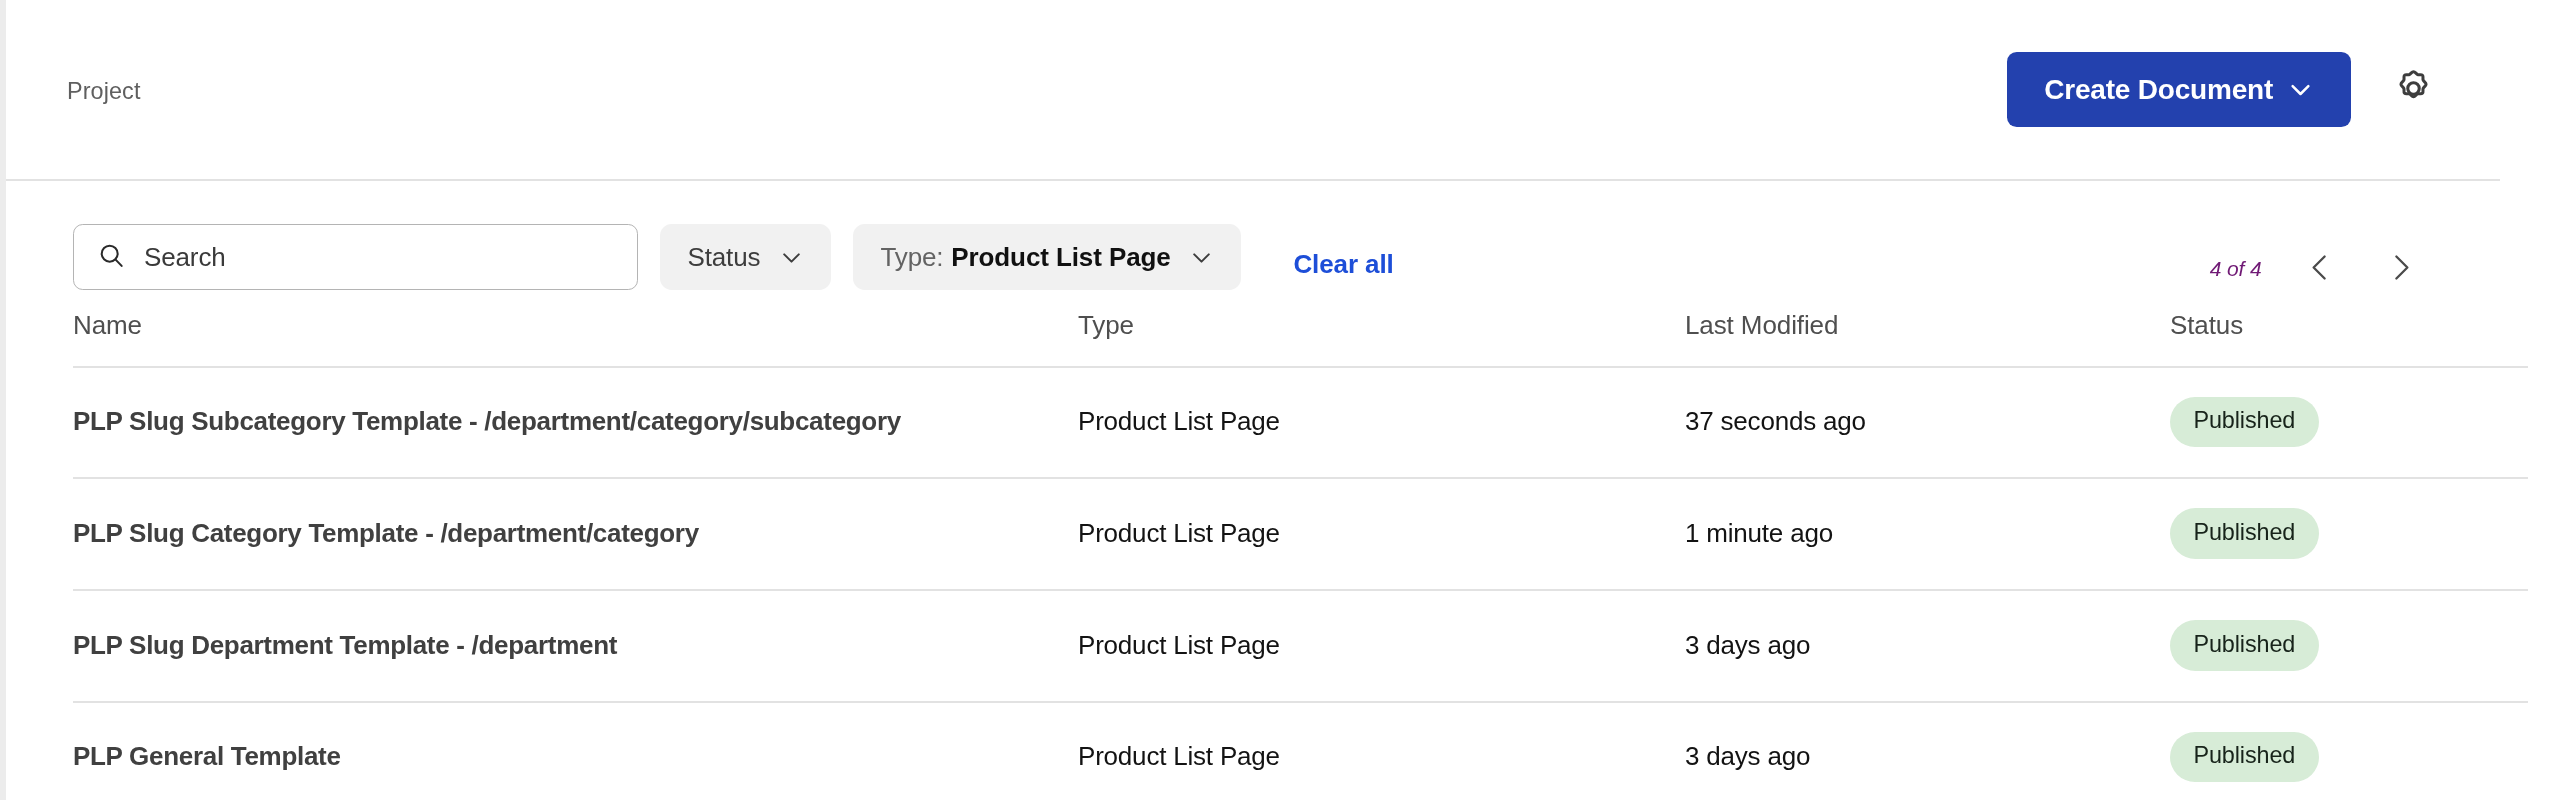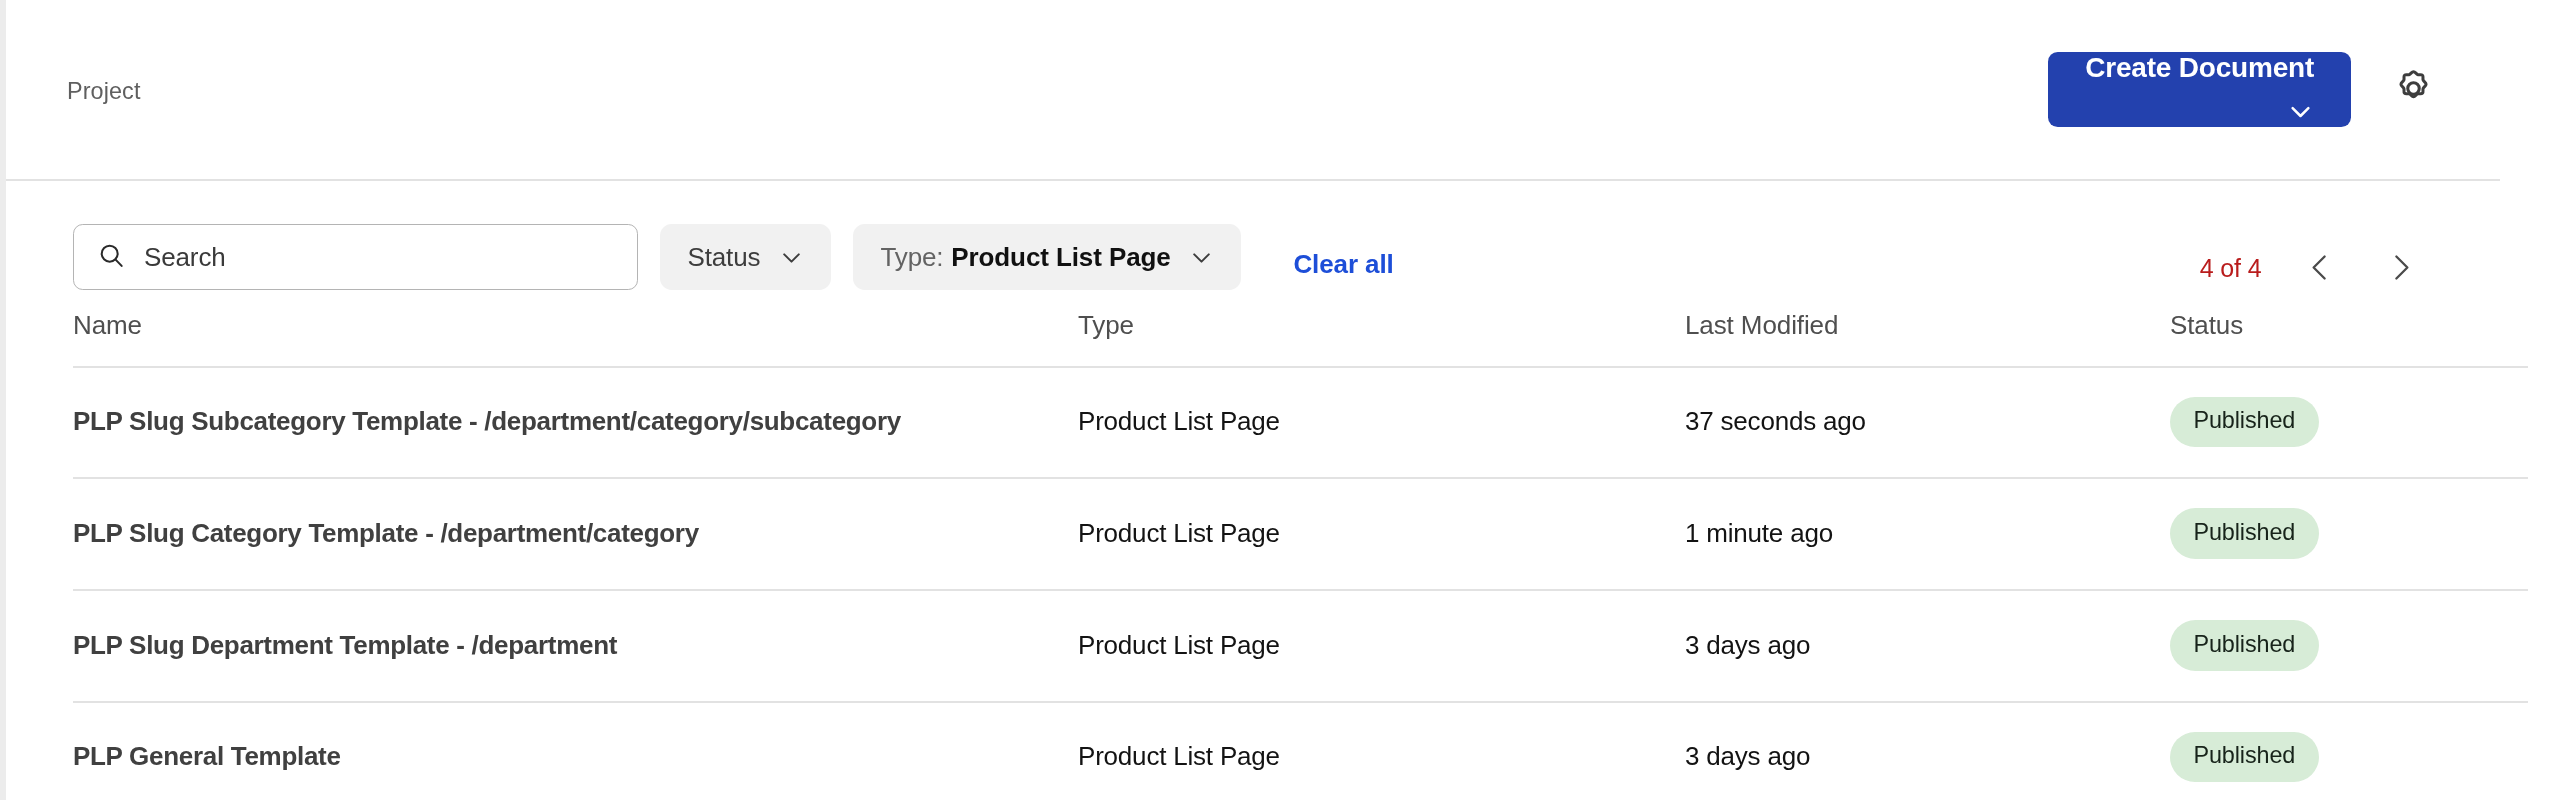--- a/index.html
+++ b/index.html
@@ -68,25 +68,24 @@
   }
 
   .create-btn {
     background: #2341ae;
     color: #ffffff;
     border: none;
     border-radius: 9.7px;
     height: 75px;
     padding: 0 37px;
     display: flex;
-    align-items: flex-end;
+    align-items: center;
     gap: 14px;
     cursor: pointer;
     font-family: inherit;
-    flex-direction: column;
   }
   .create-btn-label {
     font-size: 28px;
     font-weight: bold;
     letter-spacing: -0.2px;
     white-space: nowrap;
   }
 
   .gear-btn {
     width: 55px;
@@ -163,23 +162,24 @@
   }
 
   .pager {
     margin-left: auto;
     display: flex;
     align-items: center;
     gap: 37px;
     padding-right: 23.4px;
   }
   .pager-count {
-    font-size: 25px;
-    color: #b91c1c;
-    letter-spacing: -0.1px;
+    font-size: 21px;
+    color: #701a75;
+    letter-spacing: -0.1px;
+    font-style: italic;
   }
   .pager-btn {
     background: none;
     border: none;
     cursor: pointer;
     width: 43px;
     height: 43px;
     display: flex;
     align-items: center;
     justify-content: center;

